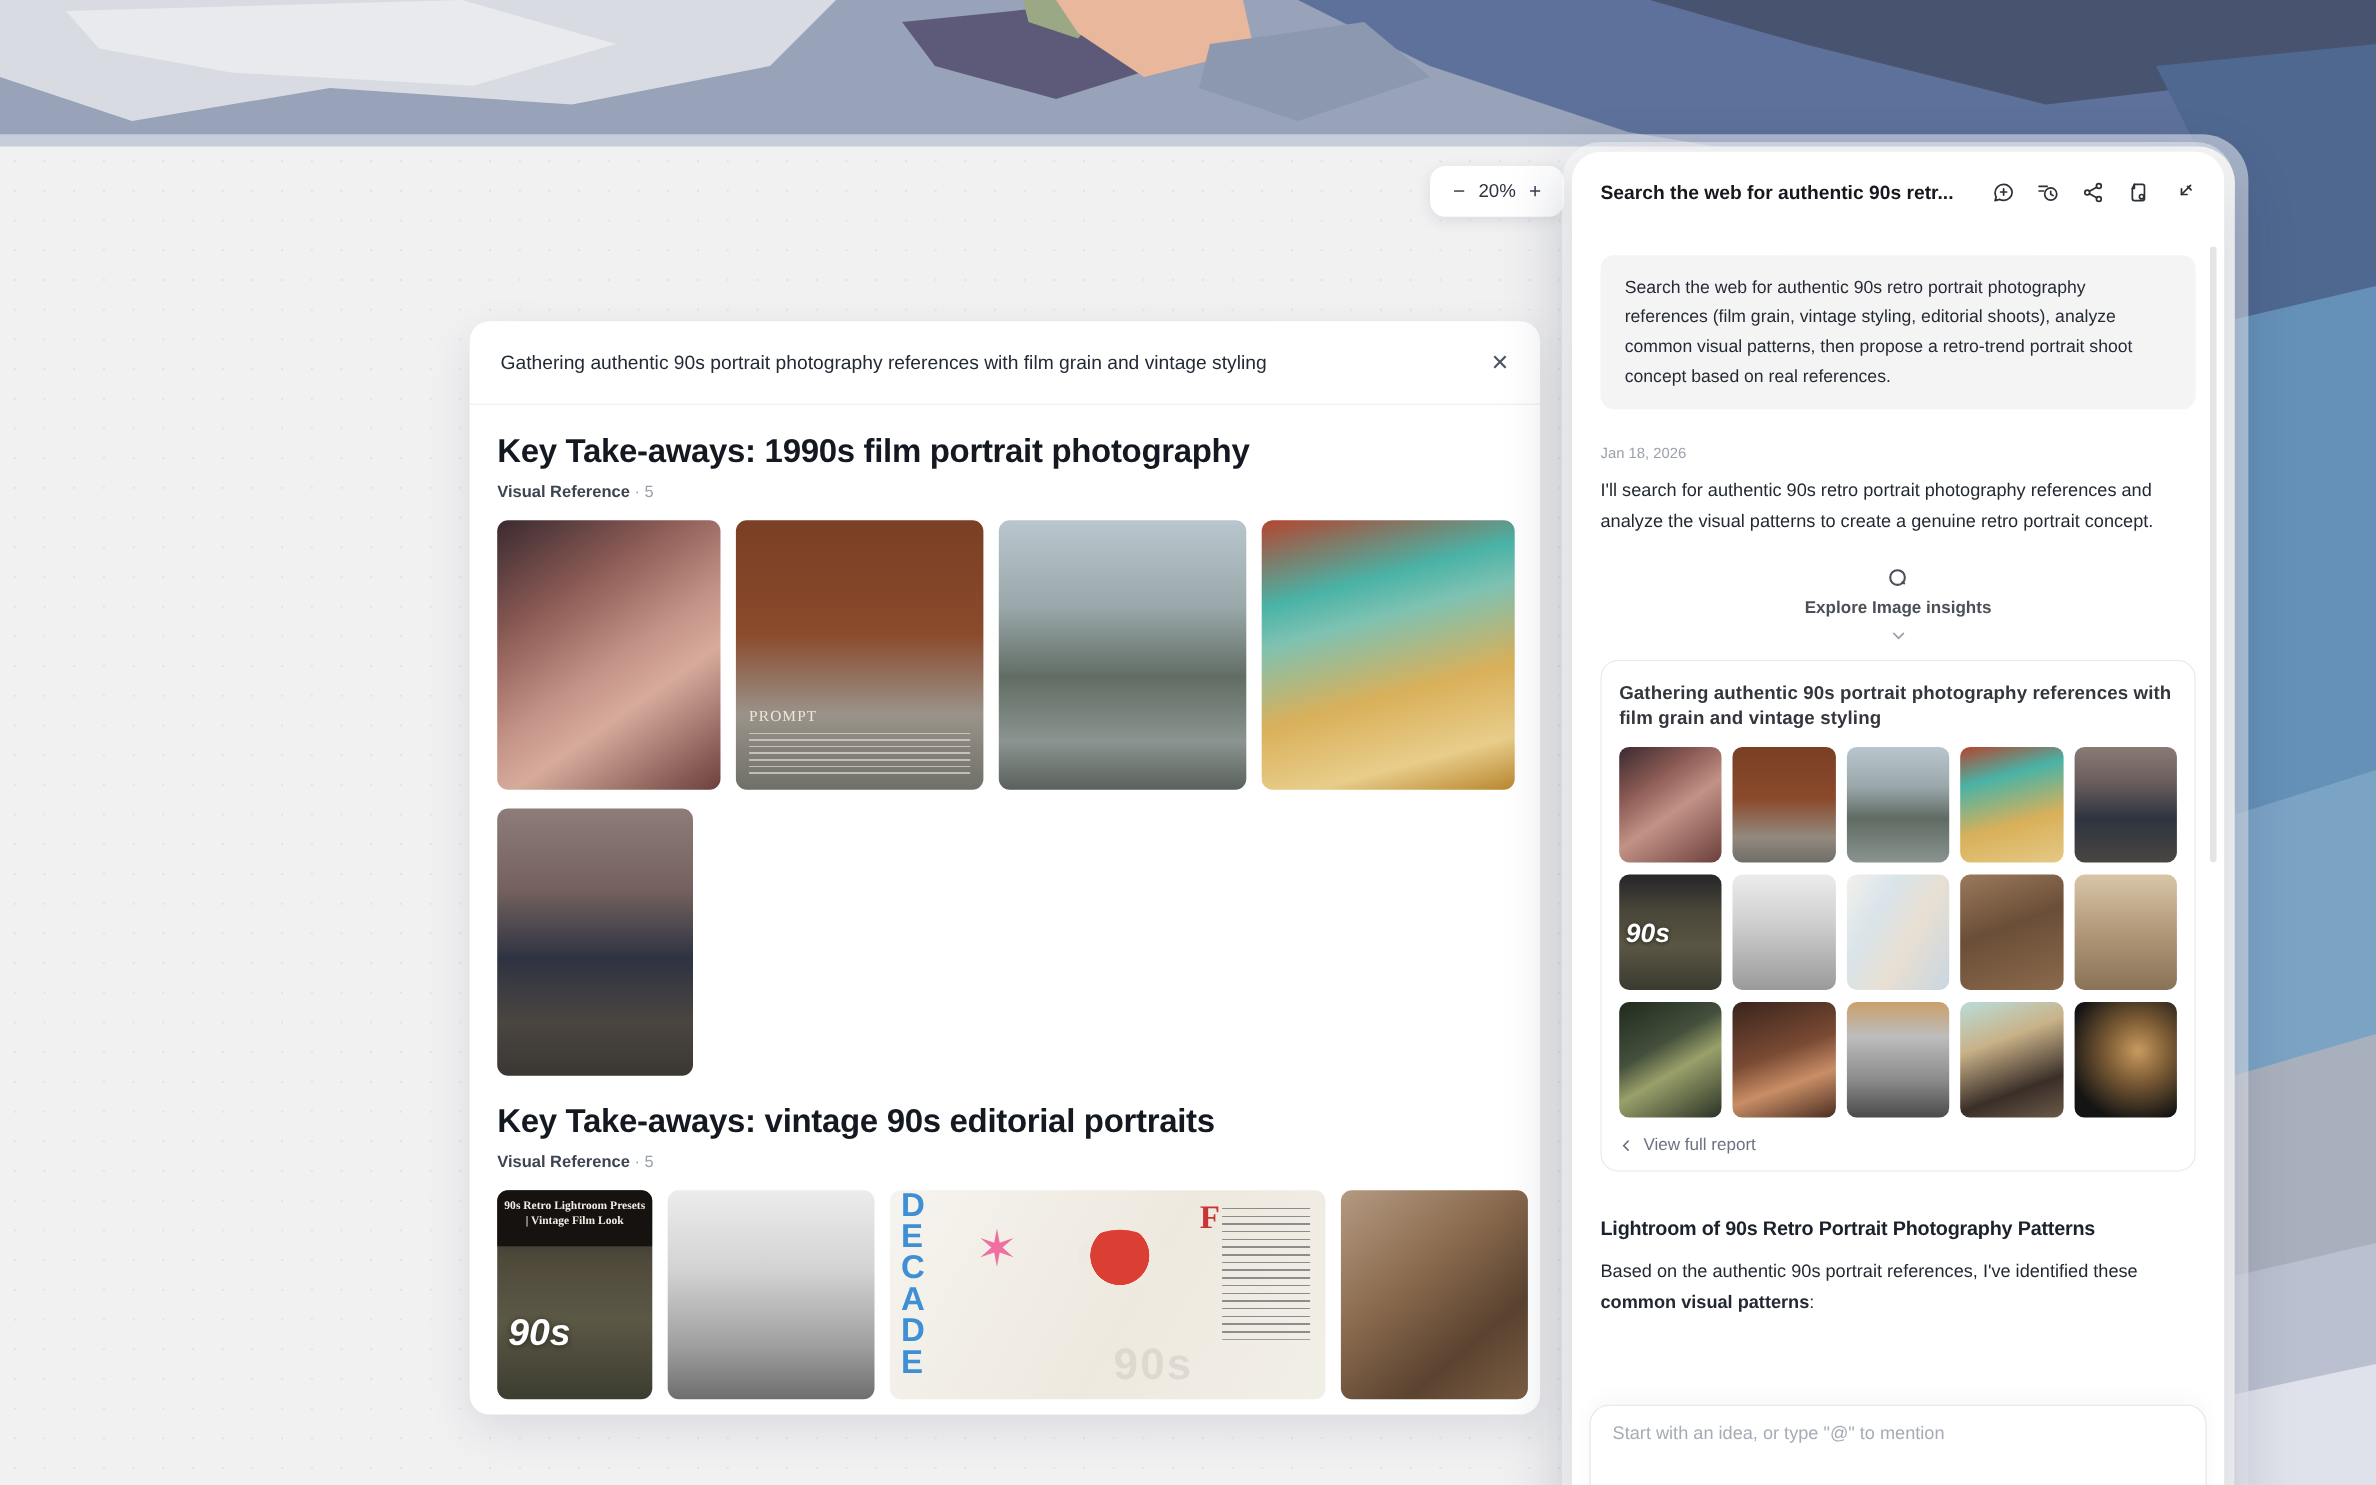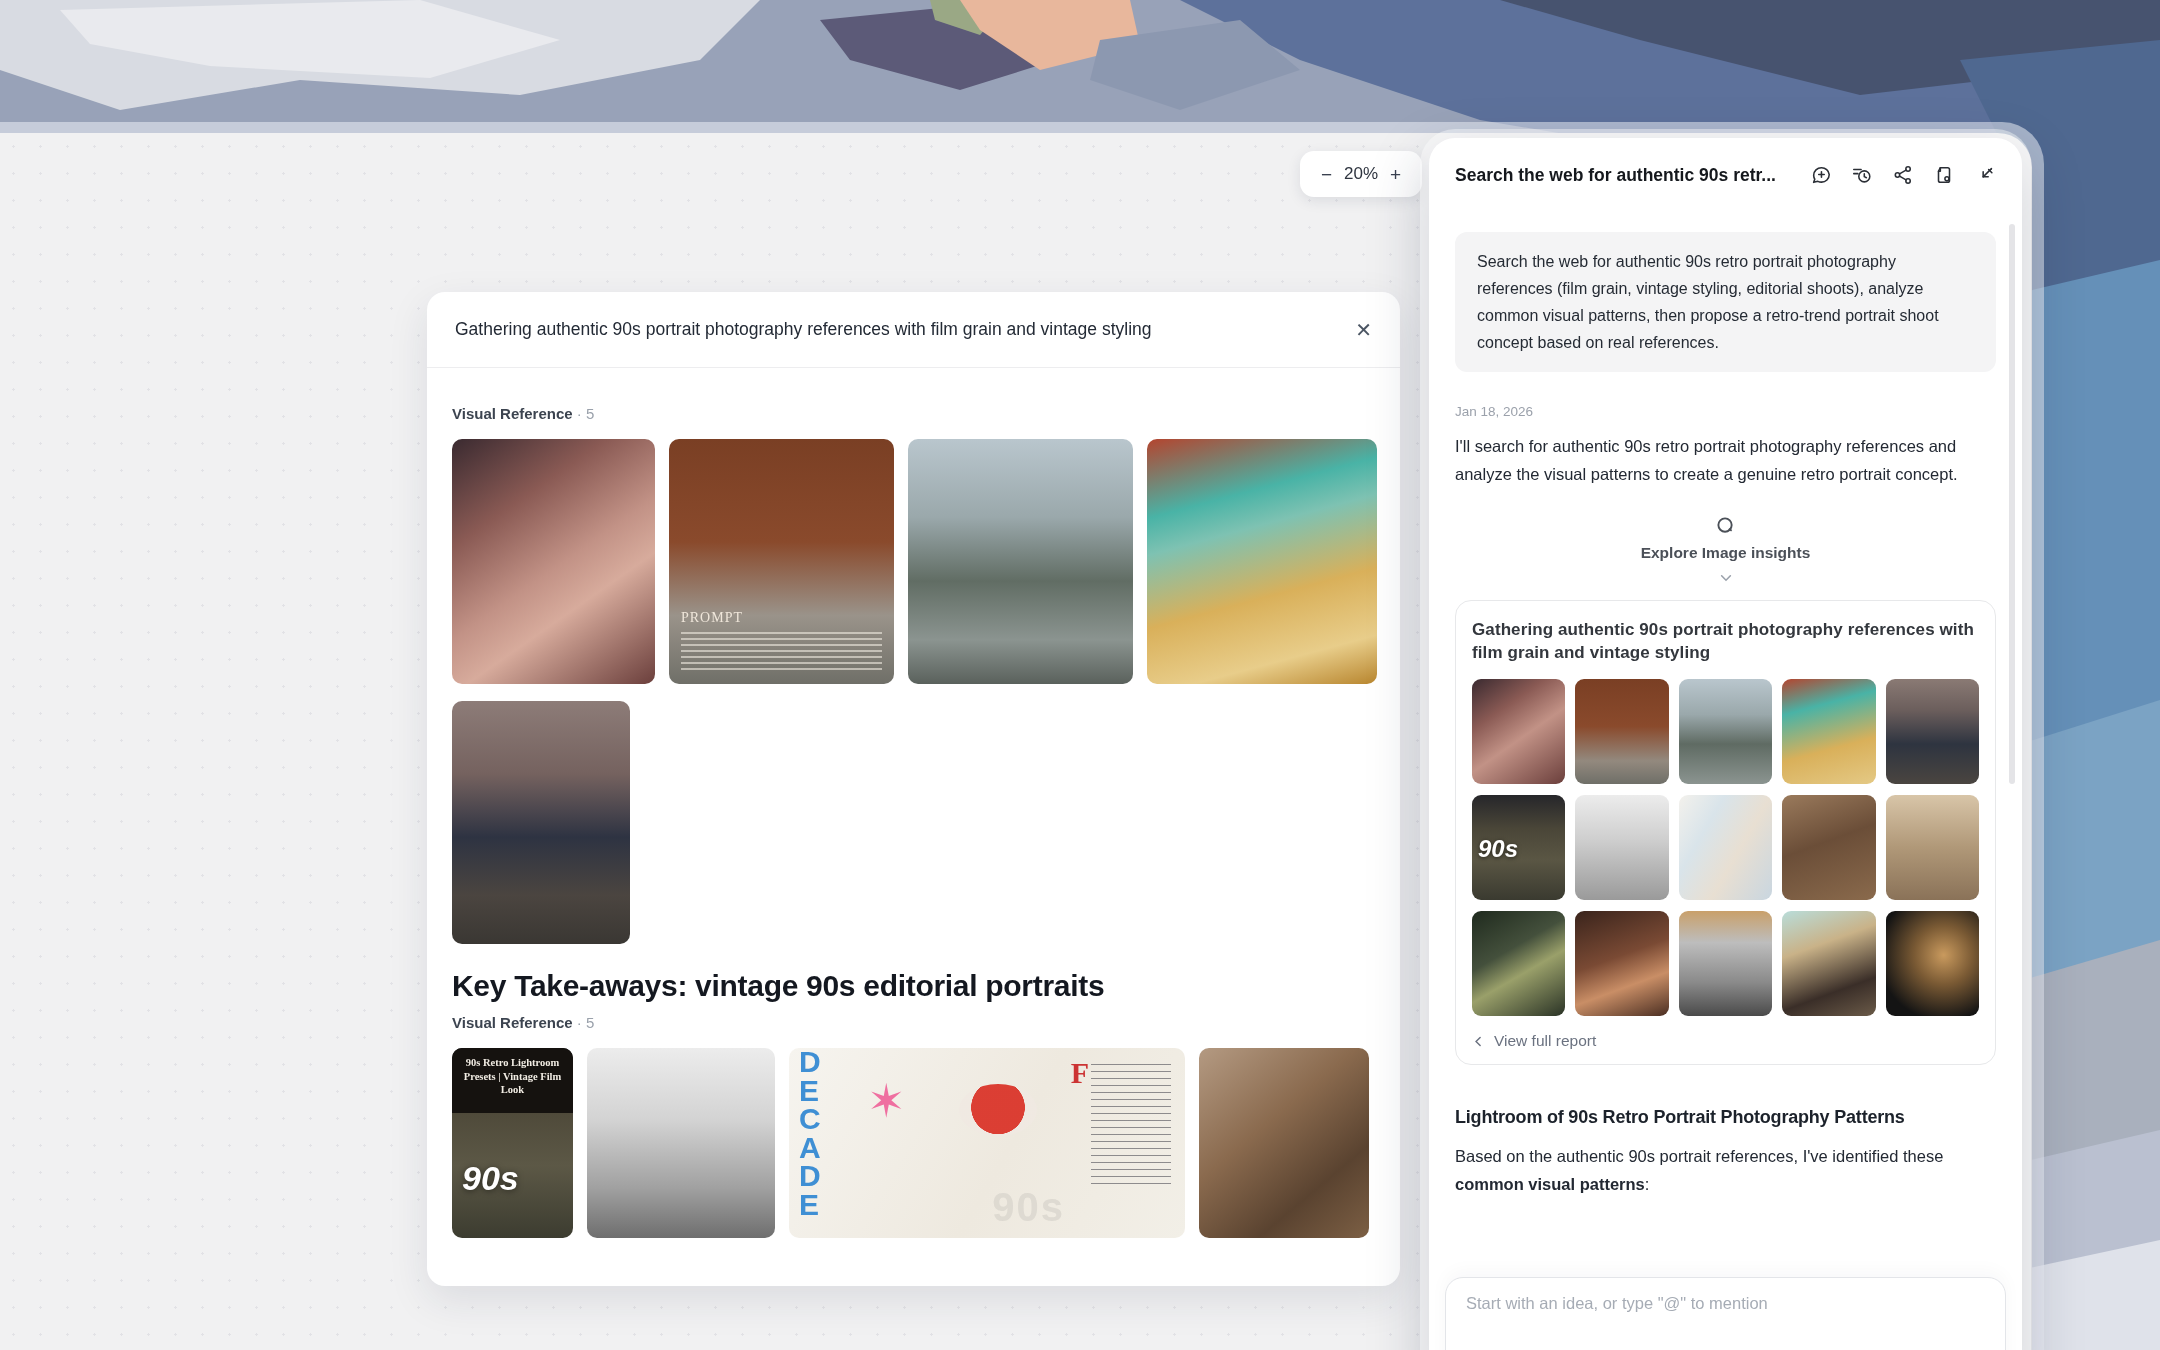--- a/index.html
+++ b/index.html
@@ -135,20 +135,21 @@
   <span class="zoom-level">20%</span>
   <button>+</button>
 </div>
 
 <div class="main-card">
   <div class="mc-header">
     <span class="mc-title">Gathering authentic 90s portrait photography references with film grain and vintage styling</span>
     <button class="mc-close">✕</button>
   </div>
   <div class="mc-body">
+    <div class="mc-h2">Key Take-aways: 1990s film portrait photography</div>
     <div class="mc-meta">
       <span class="lbl">Visual Reference</span>
       <span class="cnt">· 5</span>
     </div>
 
     <div class="img-row">
       <div class="ph" style="width: 203px; height: 245px; background: linear-gradient(145deg, rgb(58, 42, 48) 0%, rgb(138, 90, 84) 28%, rgb(194, 146, 134) 52%, rgb(215, 171, 156) 66%, rgb(107, 63, 60) 100%);"></div>
       <div class="ph" style="width: 225px; height: 245px; background: linear-gradient(rgb(122, 63, 36) 0%, rgb(138, 74, 44) 42%, rgb(154, 147, 138) 72%, rgb(111, 111, 104) 100%);">
         <span class="ov-prompt">PROMPT</span>
         <span class="ov-cap"></span>
@@ -161,21 +162,21 @@
       <div class="ph" style="width: 178px; height: 243px; background: linear-gradient(rgb(141, 124, 120) 0%, rgb(117, 98, 95) 30%, rgb(46, 51, 66) 56%, rgb(75, 69, 64) 80%, rgb(58, 55, 51) 100%);"></div>
     </div>
 
     <div class="mc-h2 sec2">Key Take-aways: vintage 90s editorial portraits</div>
     <div class="mc-meta">
       <span class="lbl">Visual Reference</span>
       <span class="cnt">· 5</span>
     </div>
 
     <div class="img-row">
-      <div class="ph" style="width: 121px; height: 190px; background: linear-gradient(rgb(38, 38, 42) 0%, rgb(79, 74, 58) 34%, rgb(92, 88, 70) 62%, rgb(60, 60, 48) 100%);">
+      <div class="ph" style="width: 141px; height: 190px; background: linear-gradient(rgb(38, 38, 42) 0%, rgb(79, 74, 58) 34%, rgb(92, 88, 70) 62%, rgb(60, 60, 48) 100%);">
         <span class="poster-head">90s Retro Lightroom Presets | Vintage Film Look</span>
         <span class="poster-90s" style="font-size:34px;bottom:40px">90s</span>
       </div>
       <div class="ph" style="width: 188px; height: 190px; background: linear-gradient(rgb(236, 236, 236) 0%, rgb(211, 211, 211) 38%, rgb(160, 160, 160) 74%, rgb(110, 110, 110) 100%);"></div>
       <div class="ph" style="width: 396px; height: 190px; background: linear-gradient(120deg, rgb(246, 244, 239) 0%, rgb(238, 233, 223) 55%, rgb(242, 239, 231) 100%);">
         <span class="mag-decade">DECADE</span>
         <span class="mag-star">✶</span>
         <span class="mag-lips"></span>
         <span class="mag-f">F</span>
         <span class="mag-lines"></span>

